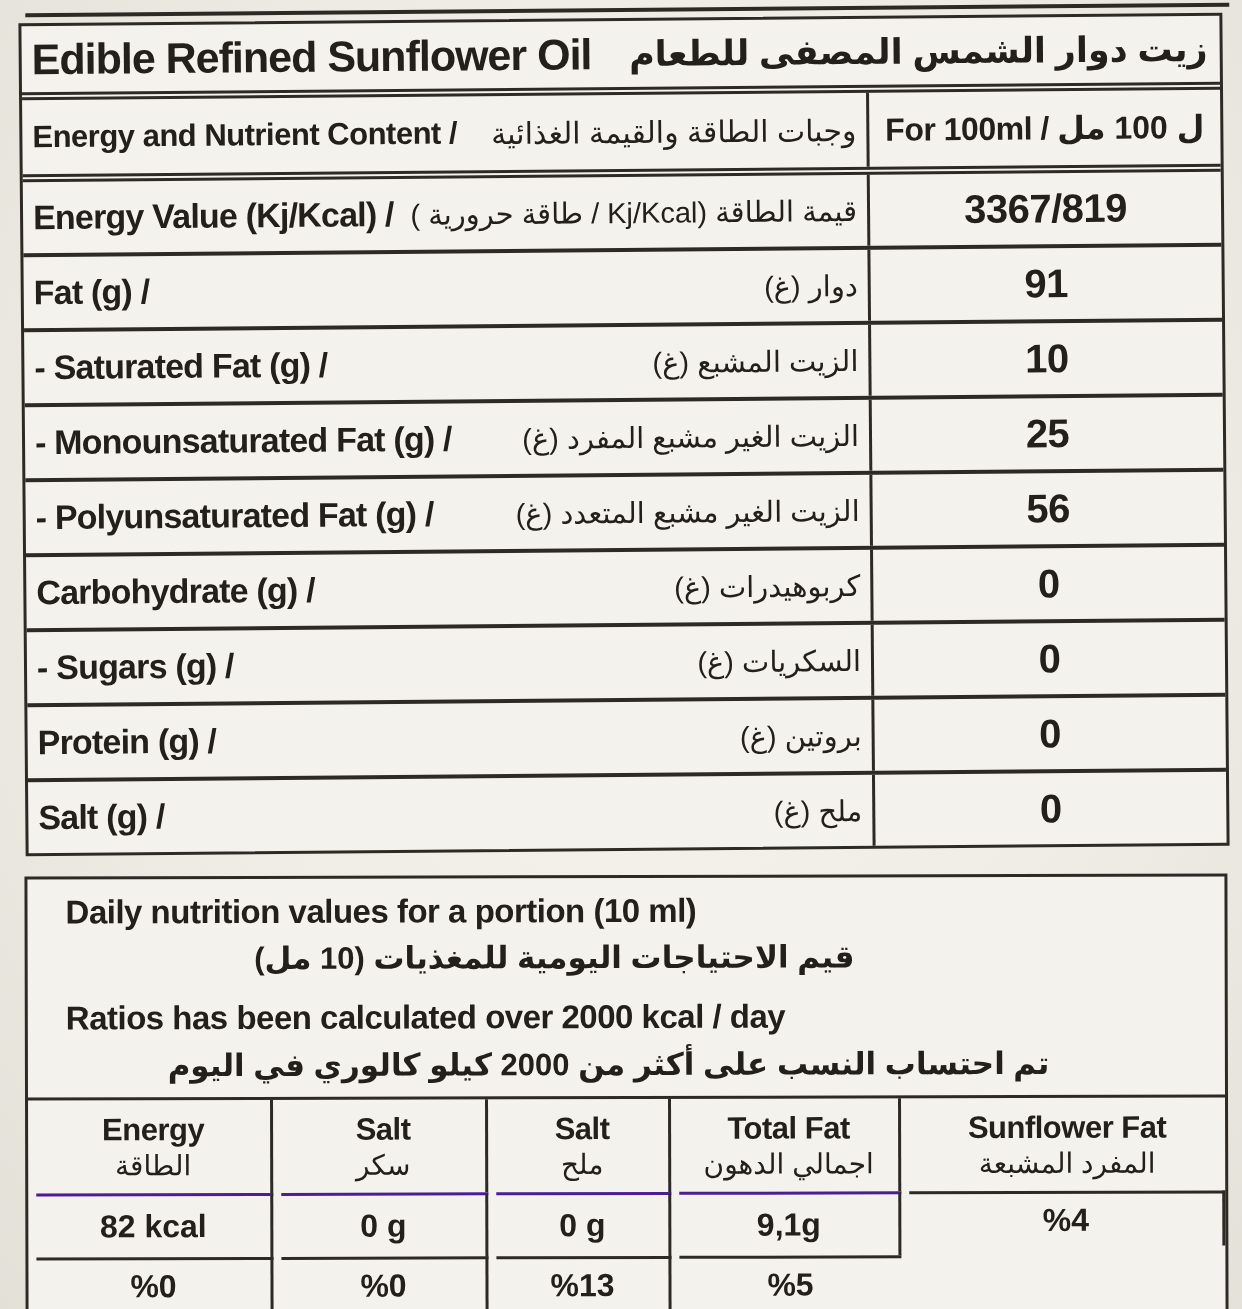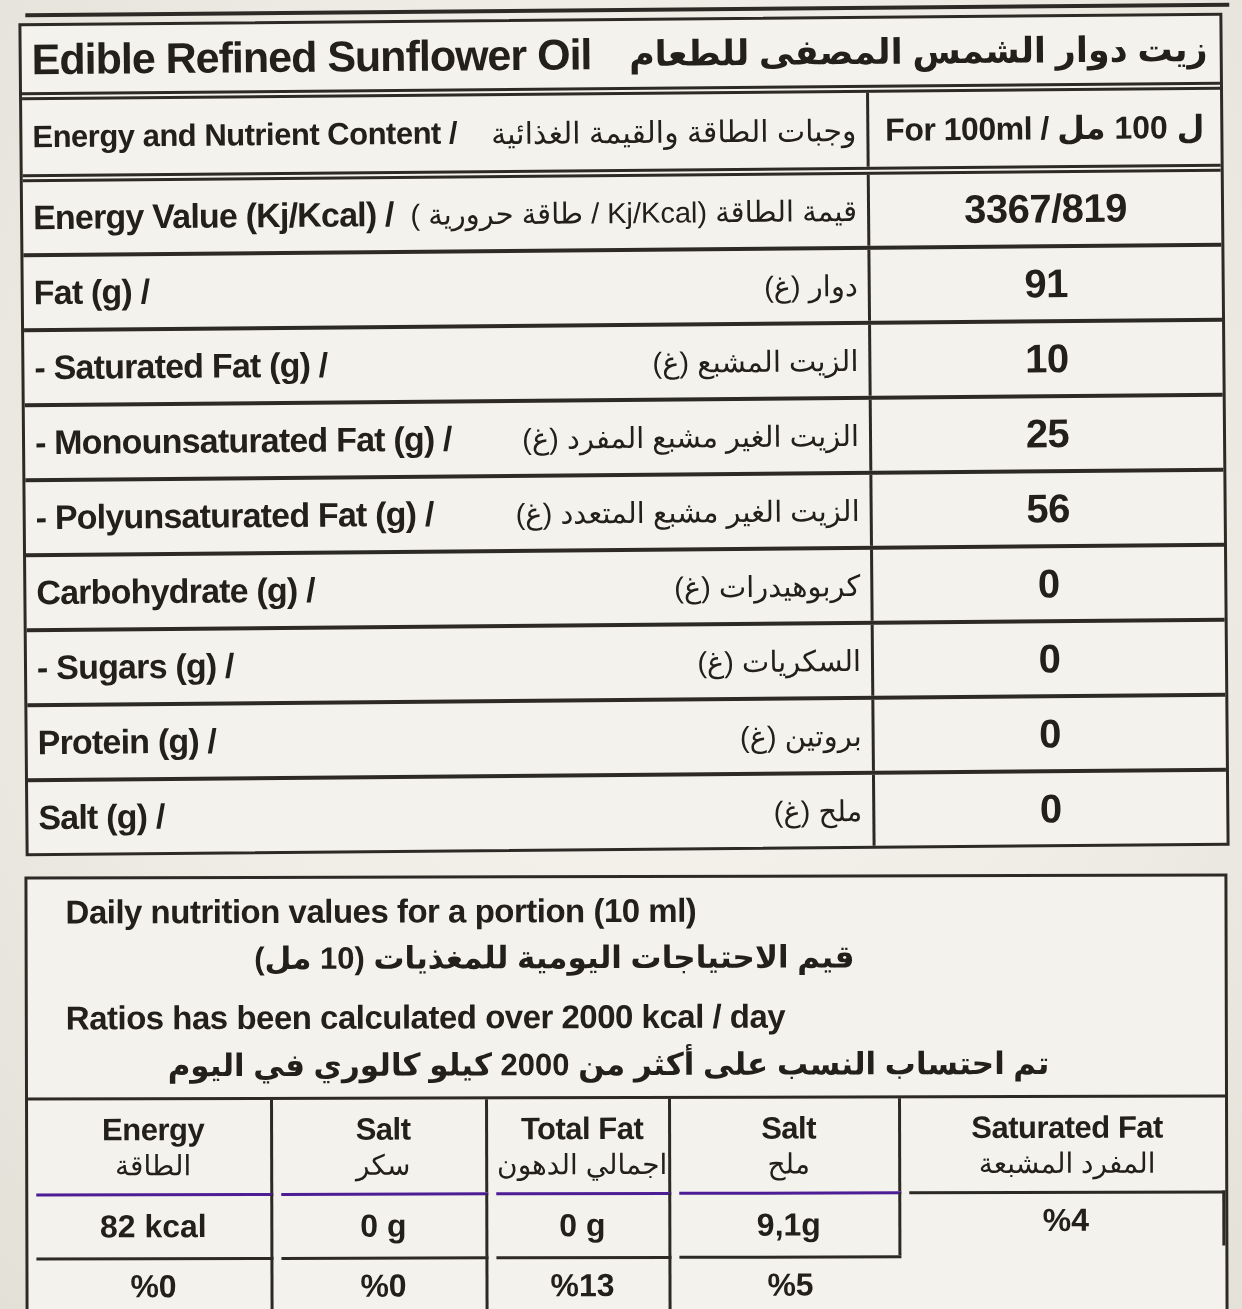--- a/index.html
+++ b/index.html
@@ -213,29 +213,29 @@
 
     <div class="mini-cell mini-head">
       <span class="en">Energy</span>
       <span class="ar" dir="rtl" lang="ar">الطاقة</span>
     </div>
     <div class="mini-cell mini-head">
       <span class="en">Salt</span>
       <span class="ar" dir="rtl" lang="ar">سكر</span>
     </div>
     <div class="mini-cell mini-head">
+      <span class="en">Salt</span>
+      <span class="ar" dir="rtl" lang="ar">ملح</span>
+    </div>
+    <div class="mini-cell mini-head">
       <span class="en">Total Fat</span>
       <span class="ar" dir="rtl" lang="ar">اجمالي الدهون</span>
     </div>
-    <div class="mini-cell mini-head">
-      <span class="en">Salt</span>
-      <span class="ar" dir="rtl" lang="ar">ملح</span>
-    </div>
     <div class="mini-cell mini-head last">
-      <span class="en">Saturated Fat</span>
+      <span class="en">Sunflower Fat</span>
       <span class="ar" dir="rtl" lang="ar">المفرد المشبعة</span>
     </div>
 
     <div class="mini-cell mini-amount">82 kcal</div>
     <div class="mini-cell mini-amount">0 g</div>
     <div class="mini-cell mini-amount">0 g</div>
     <div class="mini-cell mini-amount">9,1g</div>
 
     <div class="mini-cell mini-percent">%4</div>
     <div class="mini-cell mini-percent">%0</div>

